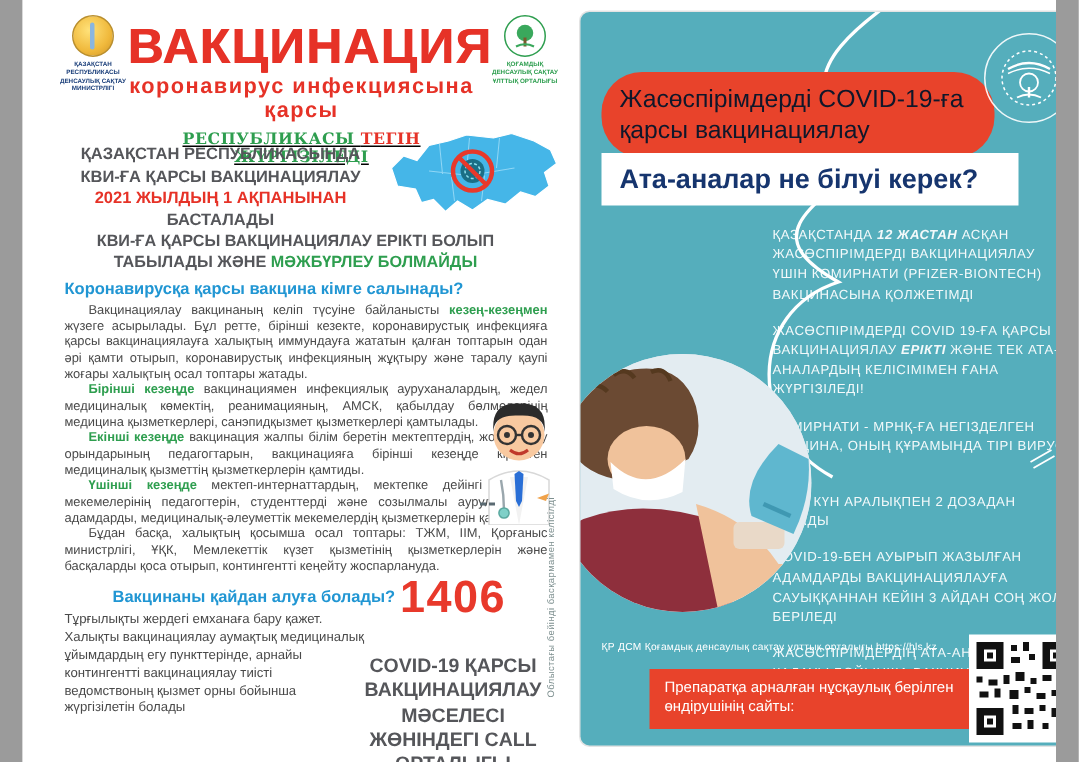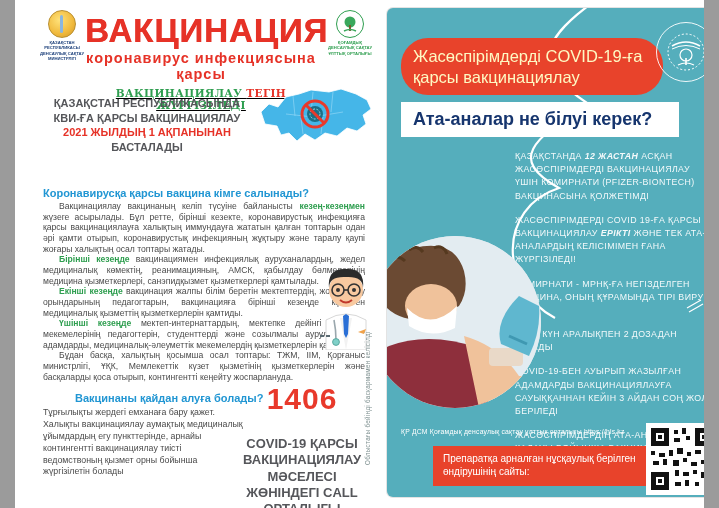--- a/index.html
+++ b/index.html
@@ -42,21 +42,21 @@
   .call-block{position:absolute;left:228px;top:382px;width:118px;text-align:center;}
   .call-number{font-size:30px;font-weight:900;color:#e8392b;letter-spacing:1px;}
   .call-label{font-size:13px;font-weight:800;color:#55565a;line-height:1.25;margin-top:20px;text-transform:uppercase;}
   .vertical-note{position:absolute;left:349px;top:275px;height:190px;
                  writing-mode:vertical-rl;transform:rotate(180deg);
                  font-size:6.3px;color:#7d8f8f;letter-spacing:.3px;}
   
   .card{position:absolute;left:372px;top:8px;width:341px;height:489px;background:#55aebc;
         border-radius:6px;overflow:hidden;box-shadow:0 0 0 1px #e3e3e3;}
   .decor{position:absolute;left:0;top:0;pointer-events:none;}
-  .red-banner{position:absolute;left:14px;top:30px;width:238px;background:#e8432b;color:#fef9c3;
+  .red-banner{position:absolute;left:14px;top:40px;width:238px;background:#e8432b;color:#0f172a;
               padding:8px 12px;font-size:16.5px;line-height:1.25;border-radius:27px;}
   .ncph-logo{position:absolute;right:12px;top:14px;width:58px;height:58px;border-radius:50%;
              border:1.5px solid rgba(255,255,255,.9);display:flex;align-items:center;justify-content:center;}
   .white-banner{position:absolute;left:14px;top:94px;width:254px;background:#fff;color:#16356e;
                 padding:7px 12px;font-size:18px;font-weight:bold;}
   .bullets{position:absolute;left:128px;top:142px;width:200px;color:rgba(255,255,255,.93);
            font-size:8.8px;letter-spacing:.4px;line-height:1.5;text-transform:uppercase;}
   .bullet{margin-bottom:11px;}
   .bullet .b{font-weight:bold;font-style:italic;}
   .photo{position:absolute;left:-18px;top:228px;width:172px;height:172px;border-radius:50%;
@@ -77,21 +77,21 @@
 
     <div class="ministry-logo">
       <div class="emblem"></div>
       <div class="logo-caption">ҚАЗАҚСТАН РЕСПУБЛИКАСЫ ДЕНСАУЛЫҚ САҚТАУ МИНИСТРЛІГІ</div>
     </div>
 
     <div class="title-block">
       <div class="main-title">ВАКЦИНАЦИЯ</div>
       <div class="sub-title">коронавирус инфекциясына қарсы</div>
       <div class="free-line">
-        <span class="g">ВАКЦИНАЦИЯЛАУ </span><span class="r">ТЕГІН</span><span class="g"> ЖҮРГІЗІЛЕДІ</span>
+        <span class="g">РЕСПУБЛИКАСЫ </span><span class="r">ТЕГІН</span><span class="g"> ЖҮРГІЗІЛЕДІ</span>
       </div>
     </div>
 
     <div class="nco-logo">
       <div class="nco-circle">
         <svg width="20" height="20" viewBox="0 0 20 20">
           <circle cx="10" cy="8" r="5.5" fill="#3aa85c"></circle>
           <rect x="9" y="11" width="2" height="6" fill="#7a5a2e"></rect>
           <path d="M4 17 Q10 14 16 17" stroke="#3aa85c" stroke-width="1.4" fill="none"></path>
         </svg>
@@ -113,20 +113,23 @@
         <path d="M40 12 L42 32 M60 8 L58 30 M80 8 L78 28 M33 30 L60 33 M60 33 L90 28 M70 33 L68 50 M48 34 L50 50" stroke="#8fd6f5" stroke-width="0.7" fill="none"></path>
         <g>
           <circle cx="62" cy="30" r="13" fill="none" stroke="#e8392b" stroke-width="3"></circle>
           <circle cx="62" cy="30" r="8" fill="#1b6f86"></circle>
           <circle cx="62" cy="30" r="5" fill="none" stroke="#8fe0ef" stroke-width="1" stroke-dasharray="2 1.5"></circle>
           <line x1="53" y1="21" x2="71" y2="39" stroke="#e8392b" stroke-width="3"></line>
         </g>
       </svg>
     </div>
 
+    <div class="voluntary">
+      <span>КВИ-ҒА ҚАРСЫ ВАКЦИНАЦИЯЛАУ ЕРІКТІ БОЛЫП ТАБЫЛАДЫ ЖӘНЕ </span><span class="green">МӘЖБҮРЛЕУ БОЛМАЙДЫ</span>
+    </div>
 
     <div class="q-heading q1">Коронавирусқа қарсы вакцина кімге салынады?</div>
 
     <div class="paras">
       <p><span>Вакцинациялау вакцинаның келіп түсуіне байланысты </span><span class="lead">кезең-кезеңмен</span><span> жүзеге асырылады. Бұл ретте, бірінші кезекте, коронавирустық инфекцияға қарсы вакцинациялауға халықтың иммундауға жататын қалған топтарын одан әрі қамти отырып, коронавирустық инфекцияның жұқтыру және таралу қаупі жоғары халықтың осал топтары жатады.</span></p>
       <p><span></span><span class="lead">Бірінші кезеңде</span><span> вакцинациямен инфекциялық ауруханалардың, жедел медициналық көмектің, реанимацияның, АМСК, қабылдау бөлмелерінің медицина қызметкерлері, санэпидқызмет қызметкерлері қамтылады.</span></p>
       <p><span></span><span class="lead">Екінші кезеңде</span><span> вакцинация жалпы білім беретін мектептердің, жоғары оқу орындарының педагогтарын, вакцинацияға бірінші кезеңде кірмеген медициналық қызметтің қызметкерлерін қамтиды.</span></p>
       <p><span></span><span class="lead">Үшінші кезеңде</span><span> мектеп-интернаттардың, мектепке дейінгі балалар мекемелерінің педагогтерін, студенттерді және созылмалы аурулары бар адамдарды, медициналық-әлеуметтік мекемелердің қызметкерлерін қамтиды.</span></p>
       <p><span>Бұдан басқа, халықтың қосымша осал топтары: ТЖМ, ІІМ, Қорғаныс министрлігі, ҰҚК, Мемлекеттік күзет қызметінің қызметкерлерін және басқаларды қоса отырып, контингентті кеңейту жоспарлануда.</span><span class="lead"></span><span></span></p>
     </div>

